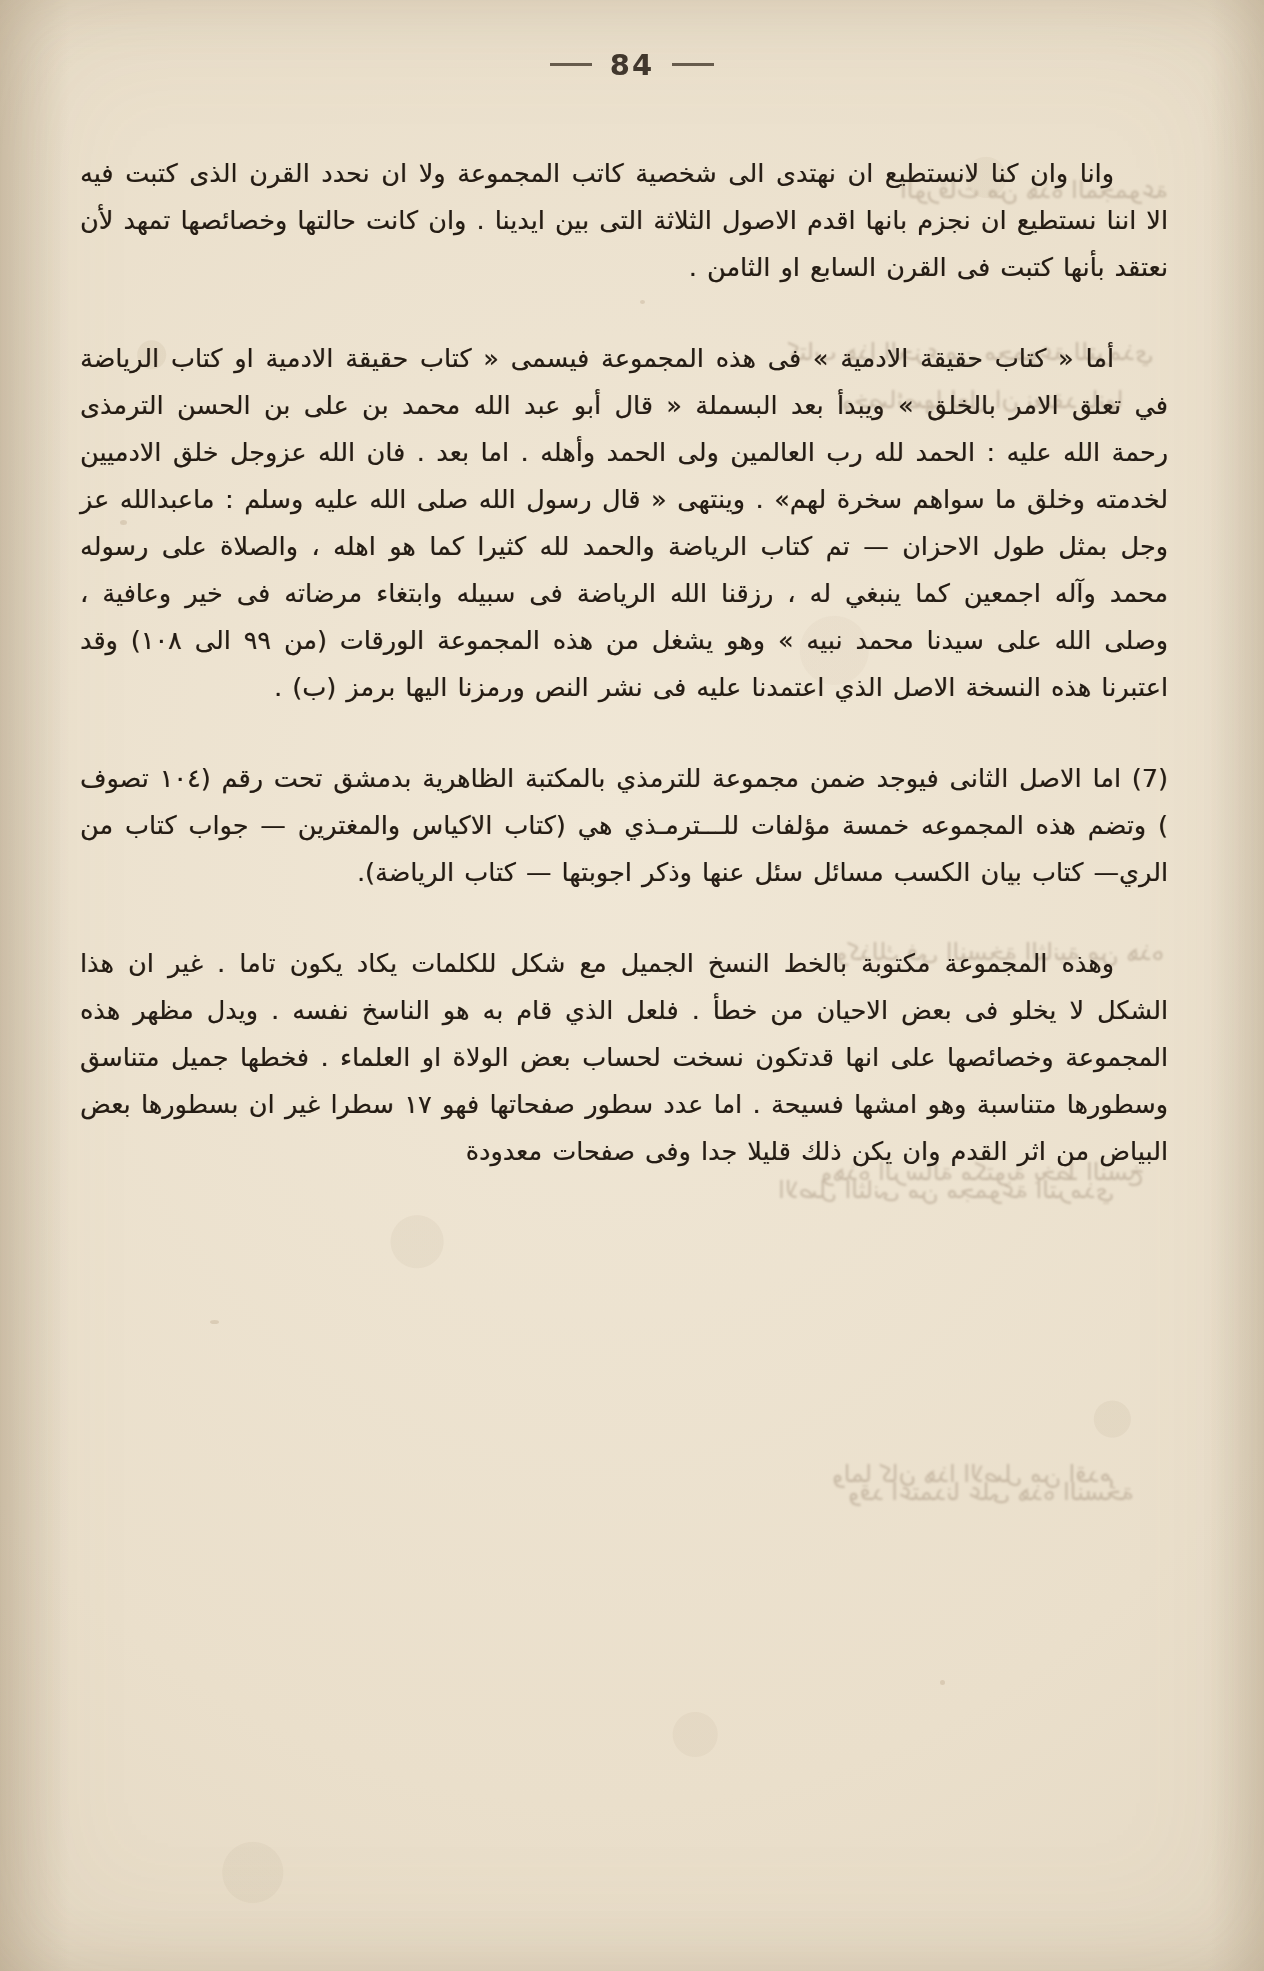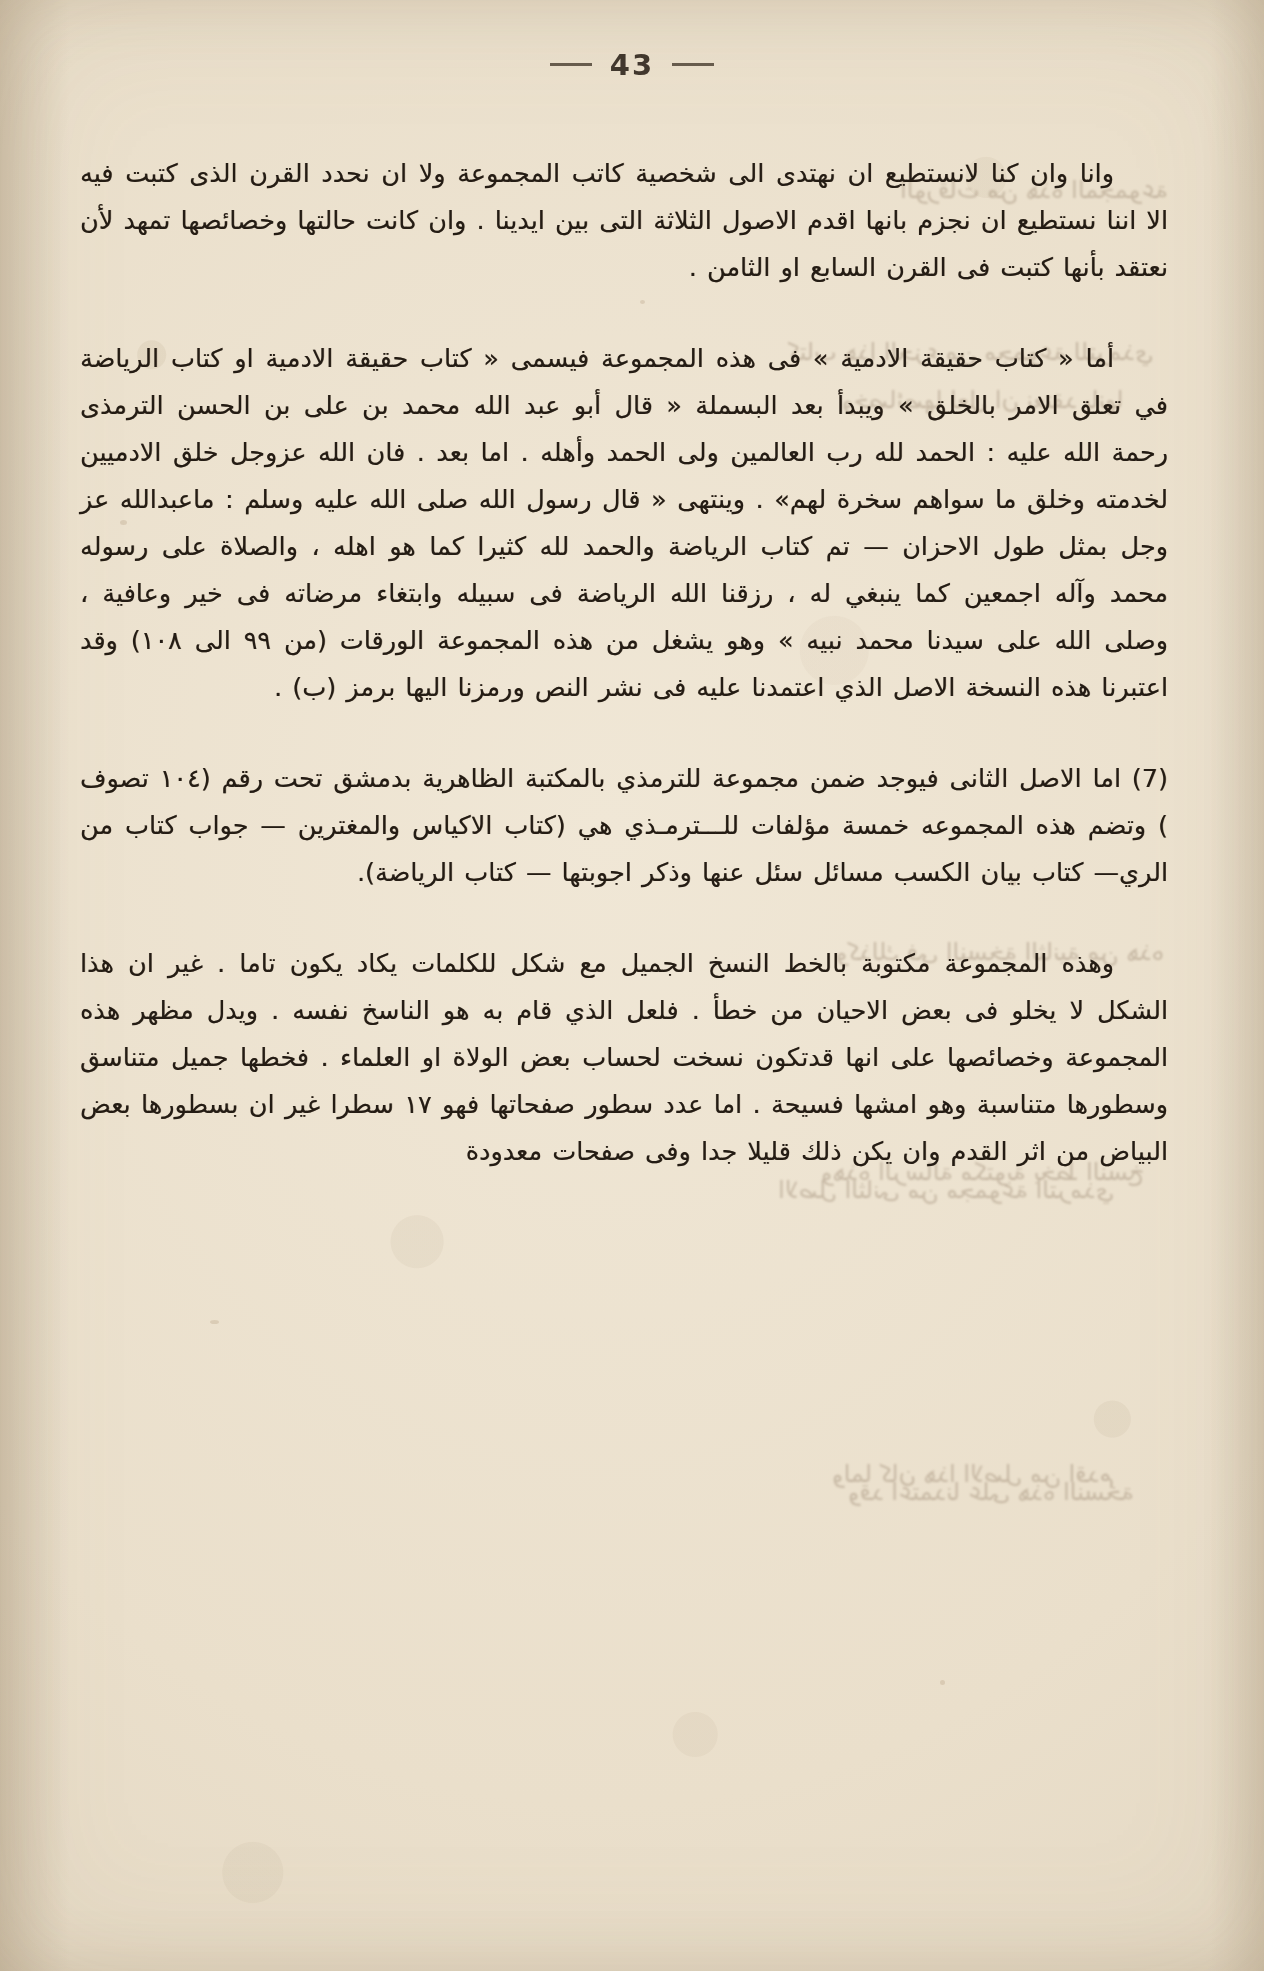--- a/index.html
+++ b/index.html
@@ -166,21 +166,21 @@
   <div class="bleed b8">الورقات من هذه المجموعة</div>
   <div class="bleed b1">كتاب هذا الجزء من مجموعة للترمذي</div>
   <div class="bleed b2">وخصائصها لعل ان نعتقد بانها</div>
   <div class="bleed b3">وكذلك فى النسخة الثانية من هذه</div>
   <div class="bleed b4">وهذه الرسالة مكتوبة بخط النسخ</div>
   <div class="bleed b5">الاصل الثانى من مجموعة الترمذي</div>
   <div class="bleed b6">ولما كان هذا الاصل من اقدم</div>
   <div class="bleed b7">وقد اعتمدنا على هذه النسخة</div>
 
   <div class="folio">
-    <span class="dash"></span><span class="num">43</span><span class="dash"></span>
+    <span class="dash"></span><span class="num">84</span><span class="dash"></span>
   </div>
 
   <div class="textblock">
 
     <p class="para indent">وانا وان كنا لانستطيع ان نهتدى الى شخصية كاتب المجموعة ولا ان نحدد القرن الذى كتبت فيه الا اننا نستطيع ان نجزم بانها اقدم الاصول الثلاثة التى بين ايدينا . وان كانت حالتها وخصائصها تمهد لأن نعتقد بأنها كتبت فى القرن السابع او الثامن .</p>
 
     <div class="gap-lg"></div>
 
     <p class="para indent">أما « كتاب حقيقة الادمية » فى هذه المجموعة فيسمى « كتاب حقيقة الادمية او كتاب الرياضة في تعلق الامر بالخلق » ويبدأ بعد البسملة « قال أبو عبد الله محمد بن على بن الحسن الترمذى رحمة الله عليه : الحمد لله رب العالمين ولى الحمد وأهله . اما بعد . فان الله عزوجل خلق الادميين لخدمته وخلق ما سواهم سخرة لهم» . وينتهى « قال رسول الله صلى الله عليه وسلم : ماعبدالله عز وجل بمثل طول الاحزان — تم كتاب الرياضة والحمد لله كثيرا كما هو اهله ، والصلاة على رسوله محمد وآله اجمعين كما ينبغي له ، رزقنا الله الرياضة فى سبيله وابتغاء مرضاته فى خير وعافية ، وصلى الله على سيدنا محمد نبيه » وهو يشغل من هذه المجموعة الورقات (من ٩٩ الى ١٠٨) وقد اعتبرنا هذه النسخة الاصل الذي اعتمدنا عليه فى نشر النص ورمزنا اليها برمز (ب) .</p>
 

